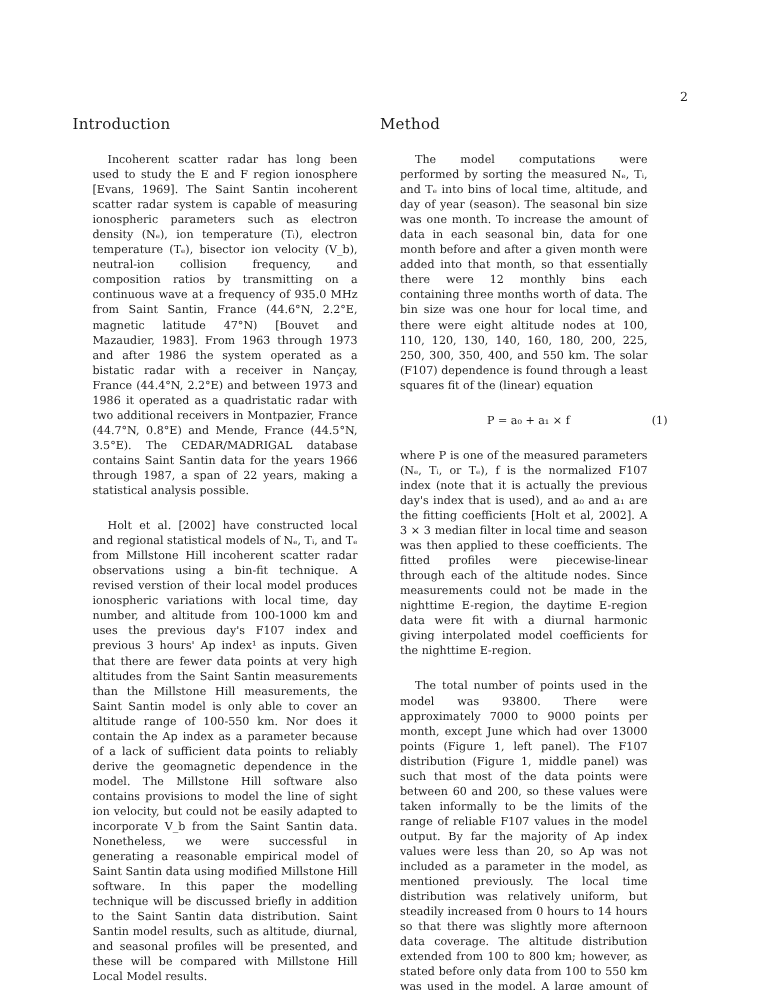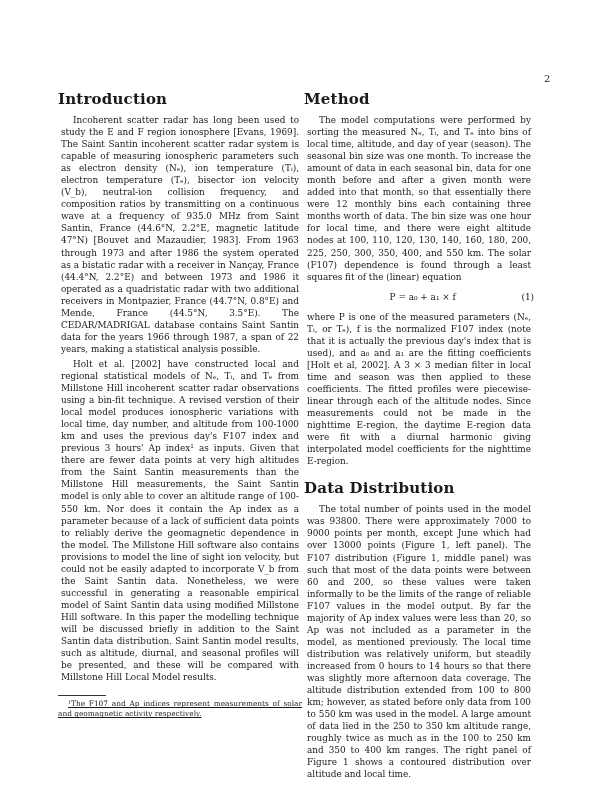--- a/index.html
+++ b/index.html
@@ -1,22 +1,22 @@
 <!DOCTYPE html>
 <html><head>
 <meta charset="utf-8">
 <style>
   html, body { margin:0; padding:0; background:#fff; }
   body { width:612px; height:792px; position:relative; overflow:hidden; font-family:"DejaVu Serif", serif; color:#1a1a1a; }
   .pagenum { position:absolute; left:544px; top:73px; font-size:10px; }
   .col { position:absolute; top:92px; font-size:8.9px; line-height:12.05px; text-align:justify; }
   .col.left { left:58px; width:244px; }
   .col.right { left:304px; width:230px; }
-  h2 { font-size:15px; font-weight:bold; margin:0 0 8px 0; line-height:14px; letter-spacing:0.2px; }
-  p { margin:3px; text-indent:12px; hyphens:auto; }
+  h2 { font-size:12px; font-weight:normal; margin:0 0 8px 0; line-height:14px; letter-spacing:0.2px; }
+  p { margin:16px; text-indent:12px; hyphens:auto; }
   p + p { margin-top:2px; }
   .sec2 { margin-top:14px; }
   .eq { display:flex; justify-content:flex-start; margin:8px 0 8px 0; }
   .eq .body { flex:1; text-align:center; padding-left:20px; }
   .noind { text-indent:0; }
   .fnrule { width:48px; border-top:0.8px solid #333; margin-top:12px; margin-bottom:3px; }
   .footnote { font-size:7.4px; line-height:10px; text-align:justify; text-indent:10px;text-decoration:underline; }
 </style>
 </head>
 <body>
@@ -32,15 +32,14 @@
 </div>
 
 <div class="col right">
   <h2>Method</h2>
   <p>The model computations were performed by sorting the measured Nₑ, Tᵢ, and Tₑ into bins of local time, altitude, and day of year (season). The seasonal bin size was one month. To increase the amount of data in each seasonal bin, data for one month before and after a given month were added into that month, so that essentially there were 12 monthly bins each containing three months worth of data. The bin size was one hour for local time, and there were eight altitude nodes at 100, 110, 120, 130, 140, 160, 180, 200, 225, 250, 300, 350, 400, and 550 km. The solar (F107) dependence is found through a least squares fit of the (linear) equation</p>
   <div class="eq">
     <span class="body">P = a₀ + a₁ × f</span>
     <span>(1)</span>
   </div>
   <p class="noind">where P is one of the measured parameters (Nₑ, Tᵢ, or Tₑ), f is the normalized F107 index (note that it is actually the previous day's index that is used), and a₀ and a₁ are the fitting coefficients [Holt et al, 2002]. A 3 × 3 median filter in local time and season was then applied to these coefficients. The fitted profiles were piecewise-linear through each of the altitude nodes. Since measurements could not be made in the nighttime E-region, the daytime E-region data were fit with a diurnal harmonic giving interpolated model coefficients for the nighttime E-region.</p>
-  <h2 class="sec2">Data Distribution</h2>
   <p>The total number of points used in the model was 93800. There were approximately 7000 to 9000 points per month, except June which had over 13000 points (Figure 1, left panel). The F107 distribution (Figure 1, middle panel) was such that most of the data points were between 60 and 200, so these values were taken informally to be the limits of the range of reliable F107 values in the model output. By far the majority of Ap index values were less than 20, so Ap was not included as a parameter in the model, as mentioned previously. The local time distribution was relatively uniform, but steadily increased from 0 hours to 14 hours so that there was slightly more afternoon data coverage. The altitude distribution extended from 100 to 800 km; however, as stated before only data from 100 to 550 km was used in the model. A large amount of data lied in the 250 to 350 km altitude range, roughly twice as much as in the 100 to 250 km and 350 to 400 km ranges. The right panel of Figure 1 shows a contoured distribution over altitude and local time.</p>
 </div>
 
 </body></html>

